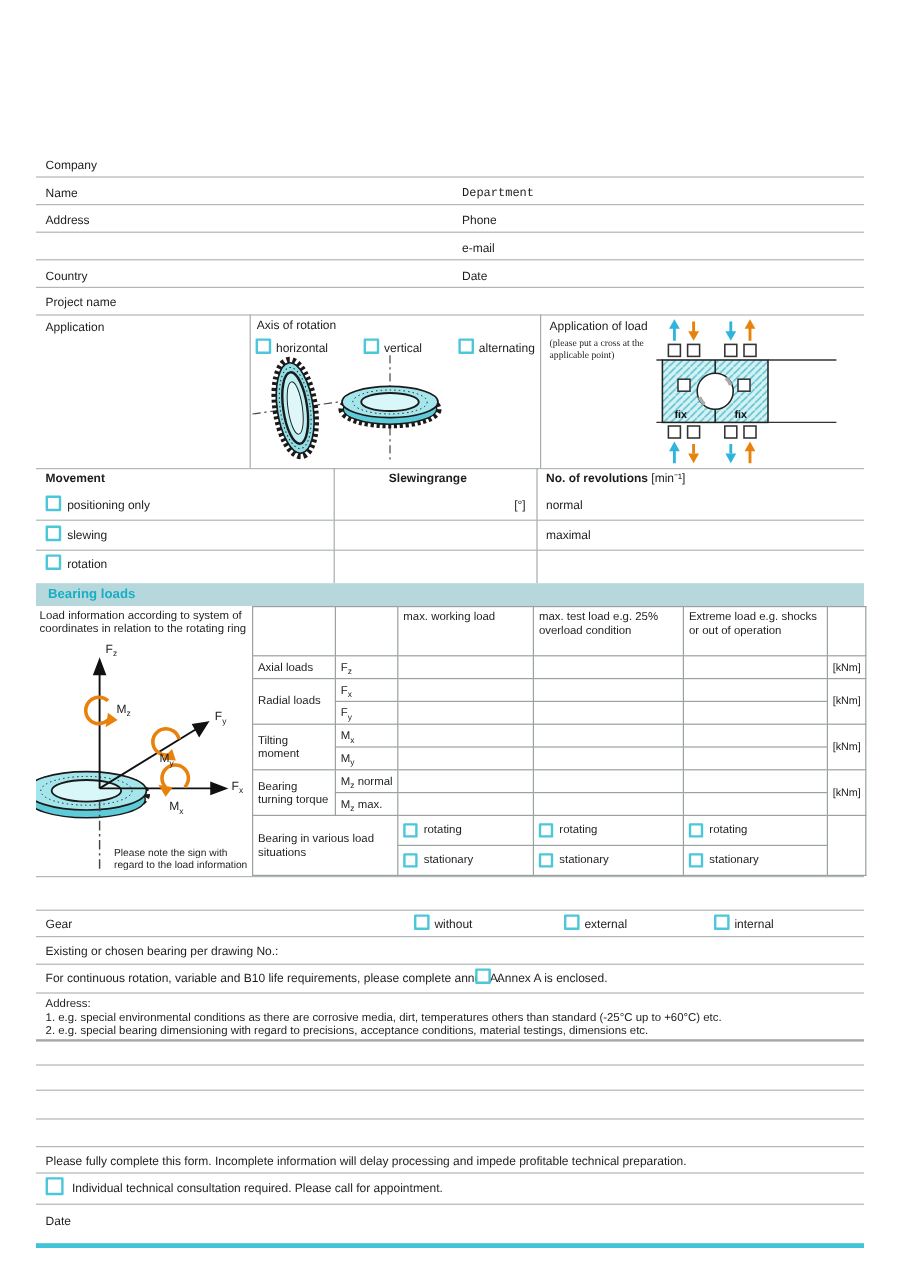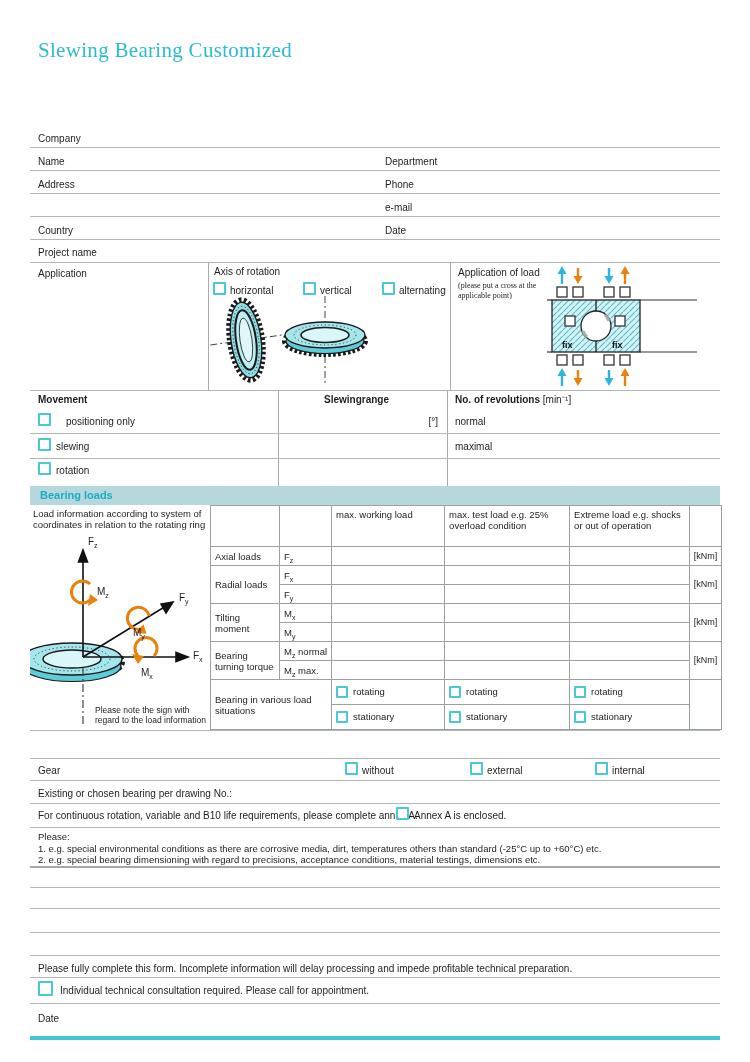--- a/index.html
+++ b/index.html
@@ -25,27 +25,26 @@
   #loads-table td.unit{text-align:center;font-size:9px;padding:1px 1px;}
   #loads-table td.sym{padding-left:4px;white-space:nowrap;}
   #loads-table .cbcell .cb{width:12px;height:12px;margin-right:5px;}
   .note{font-size:8.5px;line-height:10px;}
 </style>
 </head>
 <body>
 
 <div id="page">
 
-  <div id="title" class="abs" style="left:38px;top:38px;">Slewing Bearing Customized</div>
 
   <div class="abs t" style="left:38px;top:133px;">Company</div>
   <div class="hl" style="left:30px;top:147px;width:690px;"></div>
 
   <div class="abs t" style="left:38px;top:156px;">Name</div>
-  <div class="abs t" style="left:385px;top:156px;">Department</div>
+  <div class="abs t" style="left:385px;top:156px;font-family:Liberation Mono, monospace;">Department</div>
   <div class="hl" style="left:30px;top:170px;width:690px;"></div>
 
   <div class="abs t" style="left:38px;top:179px;">Address</div>
   <div class="abs t" style="left:385px;top:179px;">Phone</div>
   <div class="hl" style="left:30px;top:193px;width:690px;"></div>
 
   <div class="abs t" style="left:385px;top:202px;">e-mail</div>
   <div class="hl" style="left:30px;top:216px;width:690px;"></div>
 
   <div class="abs t" style="left:38px;top:225px;">Country</div>
@@ -155,21 +154,21 @@
   <div class="hl" style="left:30px;top:458px;width:690px;"></div>
 
   <div class="abs t b" style="left:38px;top:394px;">Movement</div>
   <div class="abs t b" style="left:284px;top:394px;margin-left:40px;">Slewingrange</div>
   <div class="abs t" style="left:455px;top:394px;">
     <span class="b">No. of revolutions</span>
     <span>[min⁻¹]</span>
   </div>
 
   <span class="cb abs" style="left:38px;top:413px;"></span>
-  <div class="abs t" style="left:66px;top:416px;">positioning only</div>
+  <div class="abs t" style="left:56px;top:416px;">positioning only</div>
   <span class="cb abs" style="left:38px;top:438px;"></span>
   <div class="abs t" style="left:56px;top:441px;">slewing</div>
   <span class="cb abs" style="left:38px;top:462px;"></span>
   <div class="abs t" style="left:56px;top:465px;">rotation</div>
 
   <div class="abs t" style="left:278px;top:416px;width:160px;text-align:right;">[°]</div>
   <div class="abs t" style="left:455px;top:416px;">normal</div>
   <div class="abs t" style="left:455px;top:441px;">maximal</div>
 
   <div class="abs w" style="left:33px;top:508px;width:180px;font-size:9.5px;line-height:11px;">Load information according to system of coordinates in relation to the rotating ring</div>
@@ -323,21 +322,21 @@
   <div class="hl" style="left:30px;top:780px;width:690px;"></div>
 
   <div class="abs t" style="left:38px;top:788px;">Existing or chosen bearing per drawing No.:</div>
   <div class="hl" style="left:30px;top:803px;width:690px;"></div>
 
   <div class="abs t" style="left:38px;top:810px;">For continuous rotation, variable and B10 life requirements, please complete annex A.</div>
   <span class="cb abs" style="left:396px;top:807px;"></span>
   <div class="abs t" style="left:414px;top:810px;">Annex A is enclosed.</div>
   <div class="hl" style="left:30px;top:827px;width:690px;"></div>
 
-  <div class="abs" style="left:38px;top:831px;font-size:9.5px;line-height:11.5px;">Please:</div>
+  <div class="abs" style="left:38px;top:831px;font-size:9.5px;line-height:11.5px;">Address:</div>
   <div class="abs" style="left:38px;top:843px;font-size:9.5px;line-height:11.5px;">1. e.g. special environmental conditions as there are corrosive media, dirt, temperatures others than standard (-25°C up to +60°C) etc.</div>
   <div class="abs" style="left:38px;top:854px;font-size:9.5px;line-height:11.5px;">2. e.g. special bearing dimensioning with regard to precisions, acceptance conditions, material testings, dimensions etc.</div>
   <div class="hl" style="left:30px;top:866px;width:690px;height:2px;background:#a3a9a9;"></div>
 
   <div class="hl" style="left:30px;top:887px;width:690px;"></div>
   <div class="hl" style="left:30px;top:908px;width:690px;"></div>
   <div class="hl" style="left:30px;top:932px;width:690px;"></div>
   <div class="hl" style="left:30px;top:955px;width:690px;"></div>
 
   <div class="abs t" style="left:38px;top:963px;">Please fully complete this form. Incomplete information will delay processing and impede profitable technical preparation.</div>

